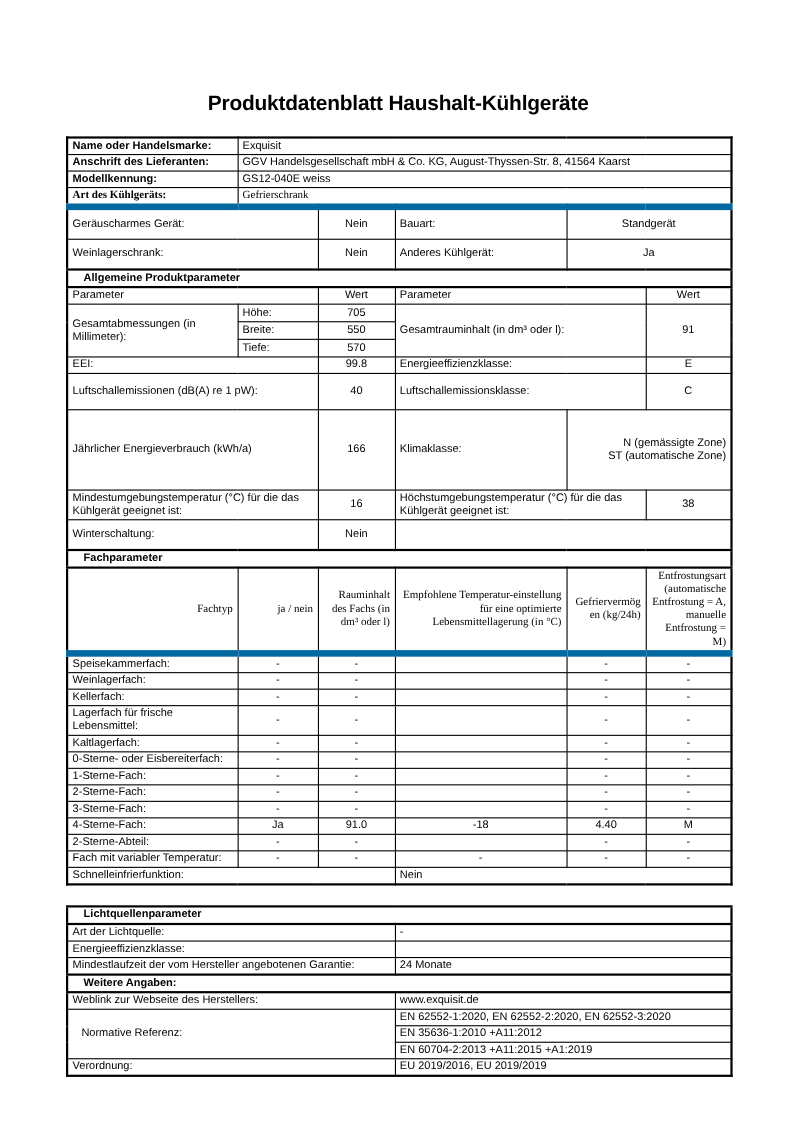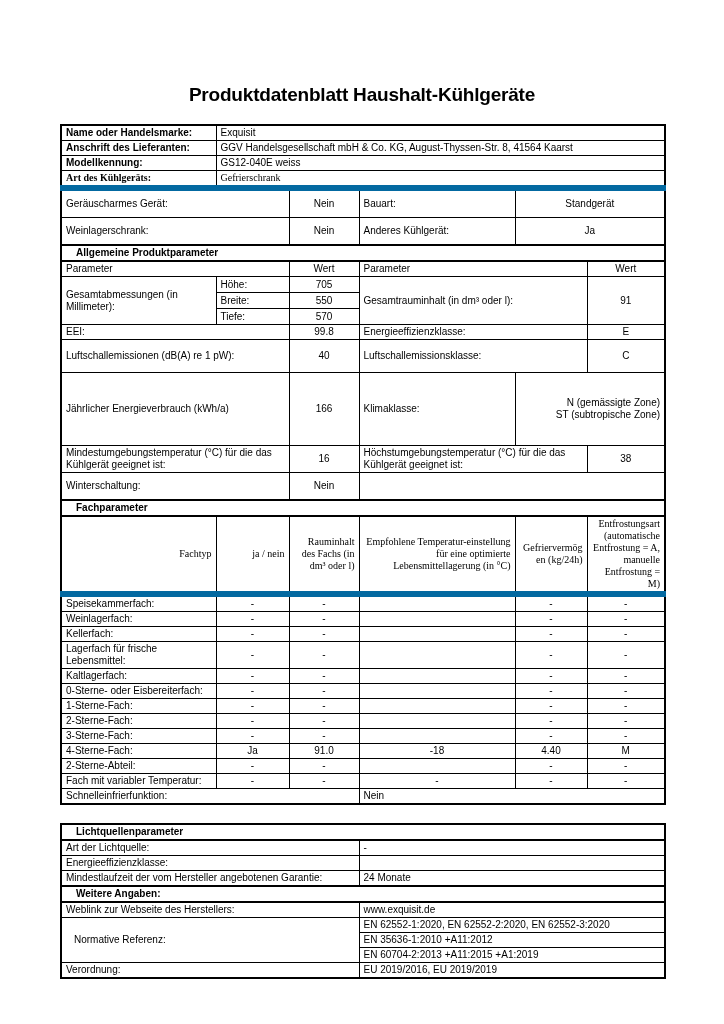--- a/index.html
+++ b/index.html
@@ -108,21 +108,21 @@
       <td class="c">40</td>
       <td colspan="2">Luftschallemissionsklasse:</td>
       <td class="c">C</td>
     </tr>
     <tr class="h-energie">
       <td colspan="2">Jährlicher Energieverbrauch (kWh/a)</td>
       <td class="c">166</td>
       <td>Klimaklasse:</td>
       <td colspan="2" class="klima">
         <div>N (gemässigte Zone)</div>
-        <div>ST (subtropische Zone)</div>
+        <div>ST (automatische Zone)</div>
       </td>
     </tr>
     <tr class="h-mindest">
       <td colspan="2">Mindestumgebungstemperatur (°C) für die das Kühlgerät geeignet ist:</td>
       <td class="c">16</td>
       <td colspan="2">Höchstumgebungstemperatur (°C) für die das Kühlgerät geeignet ist:</td>
       <td class="c">38</td>
     </tr>
     <tr class="h-winter">
       <td colspan="2">Winterschaltung:</td>

